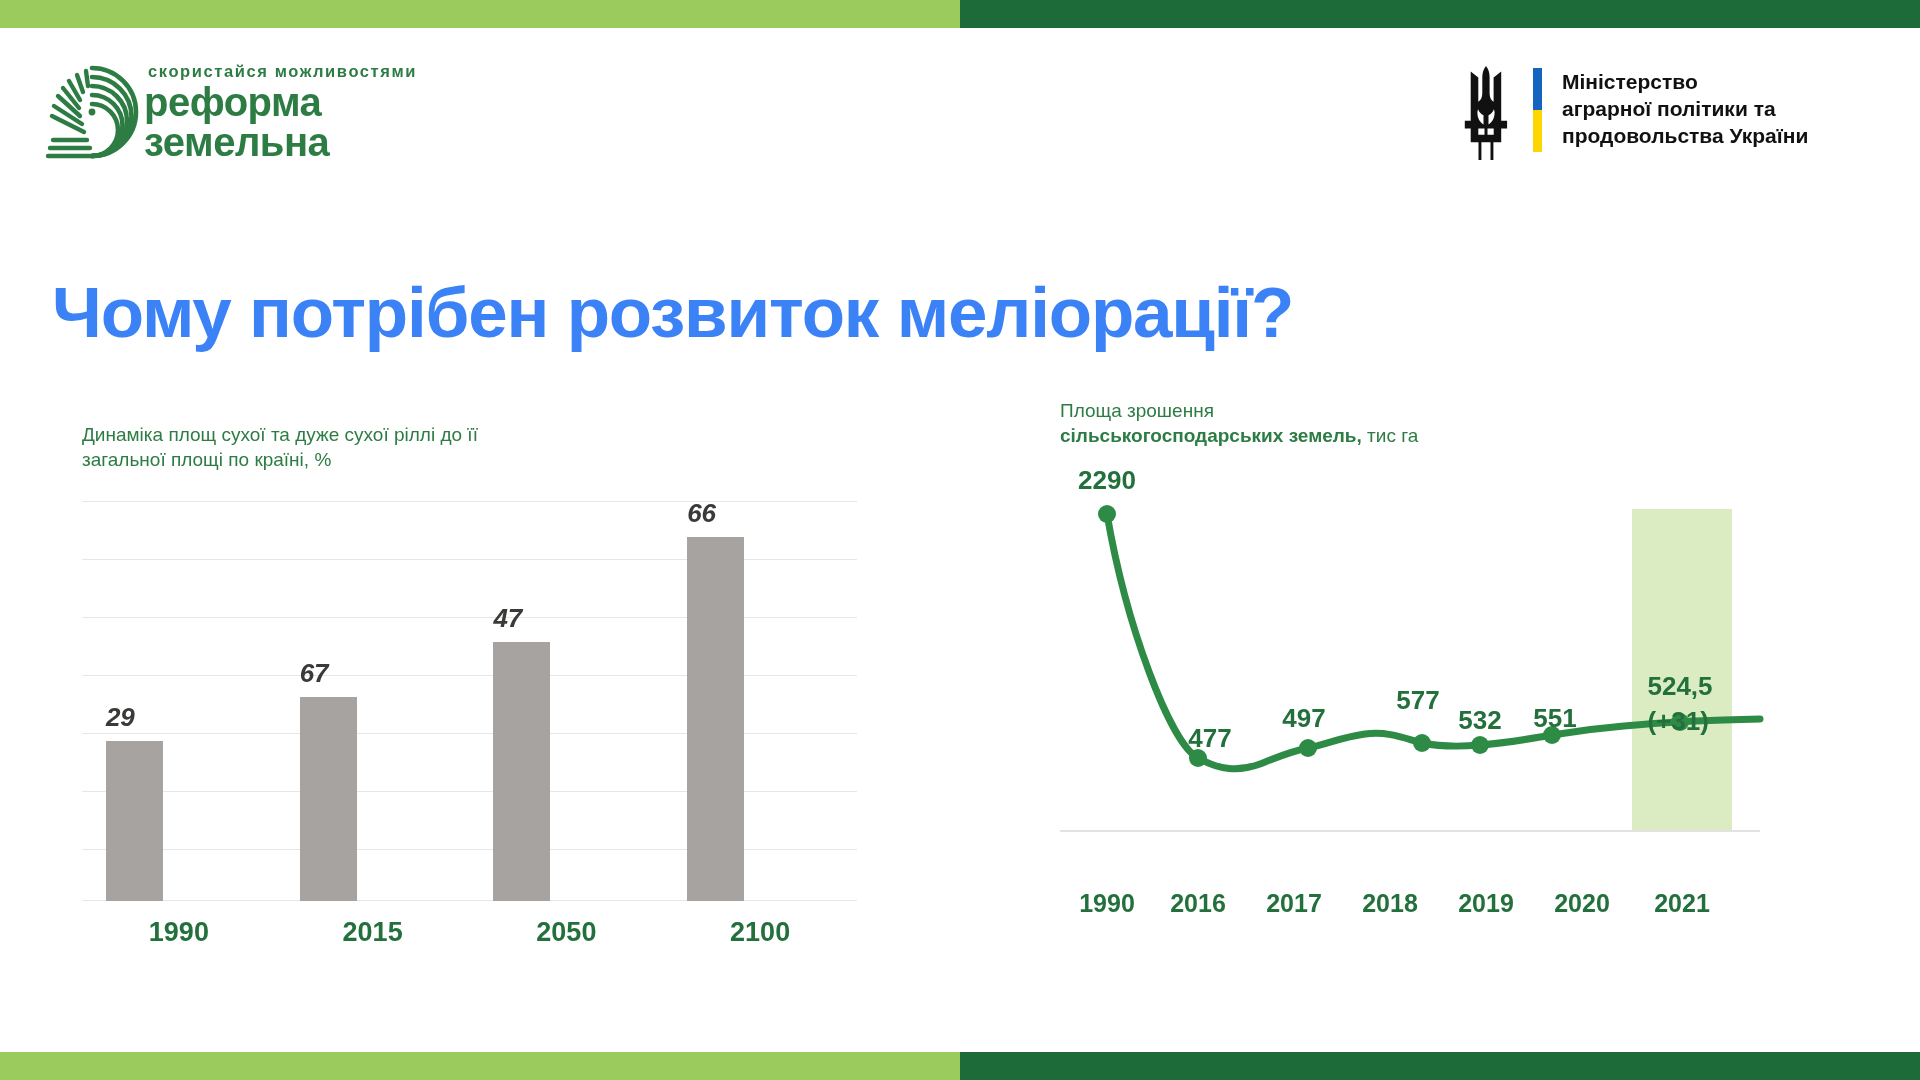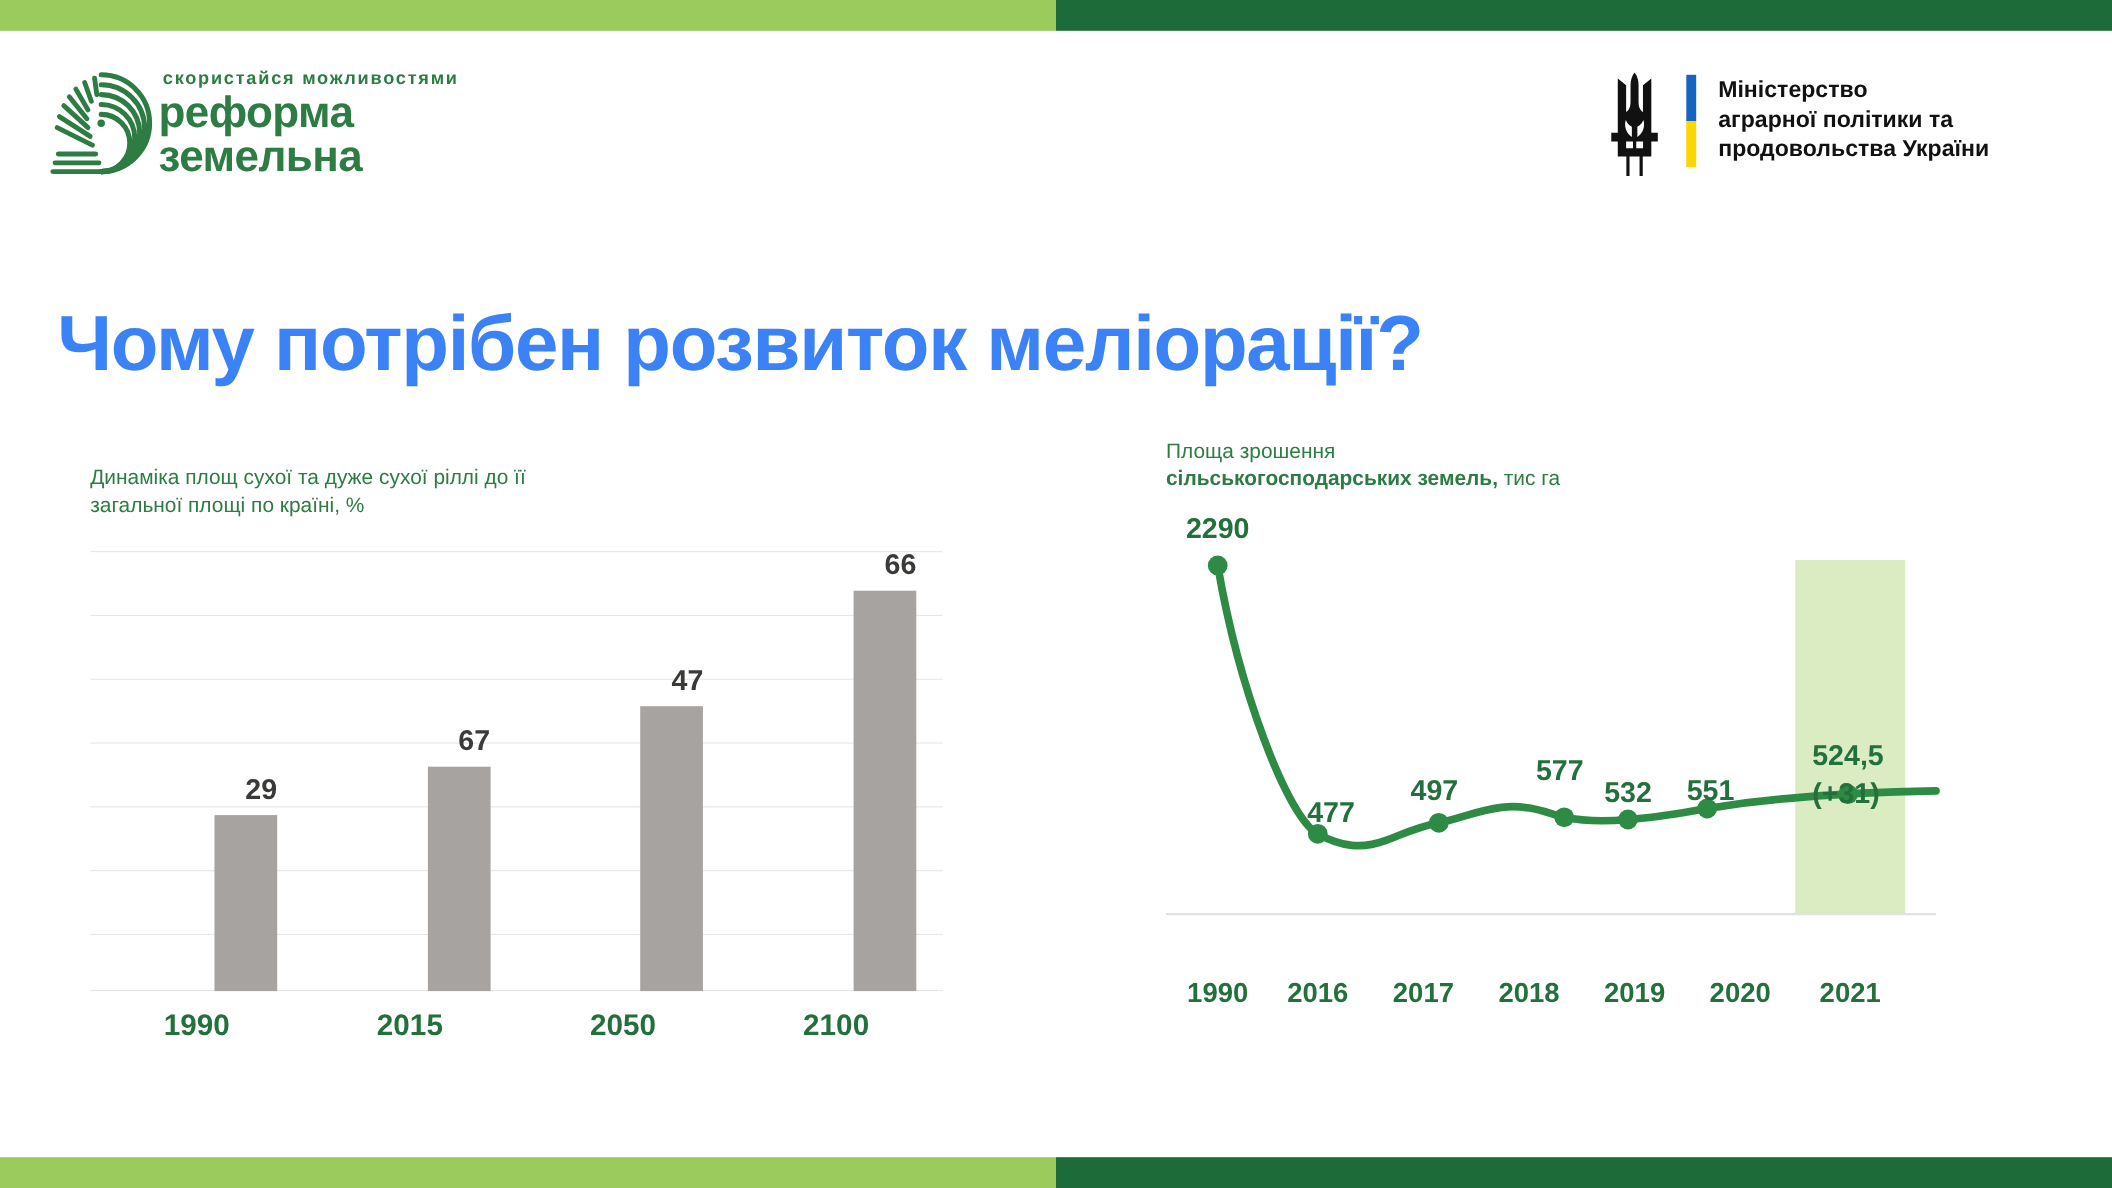--- a/index.html
+++ b/index.html
@@ -60,21 +60,21 @@
   .panel-heading .bold { font-weight:bold; }
   .panel-heading .thin { font-weight:normal; }
 
   
   .bar-chart { position:relative; width:775px; height:400px; margin-top:28px; }
   .grid { position:absolute; inset:0; }
   .grid .gl { position:absolute; left:0; width:100%; height:1px; background:#E6E6E6; }
   .bars { position:absolute; left:0; bottom:0; width:100%; height:100%;
           display:flex; justify-content:space-around; align-items:flex-end; }
   .bar-col { width:146px; height:100%; position:relative; display:flex;
-             flex-direction:column; justify-content:flex-end; align-items:flex-end; }
+             flex-direction:column; justify-content:flex-end; align-items:flex-start;font-style:italic; }
   .bar-val { position:absolute; font-size:26px; font-weight:bold; color:#3A3A38; }
   .bar-rect { width:57px; background:#A7A3A0; }
   .bar-axis-labels { width:775px; display:flex; justify-content:space-around; margin-top:16px; }
   .bar-axis-labels span {
     width:146px; text-align:center; font-size:27px; font-weight:bold; color:#23703D;
   }
 
   
   .line-chart { position:relative; width:740px; height:400px; margin-top:26px; }
   .line-chart svg { position:absolute; left:0; top:0; }

